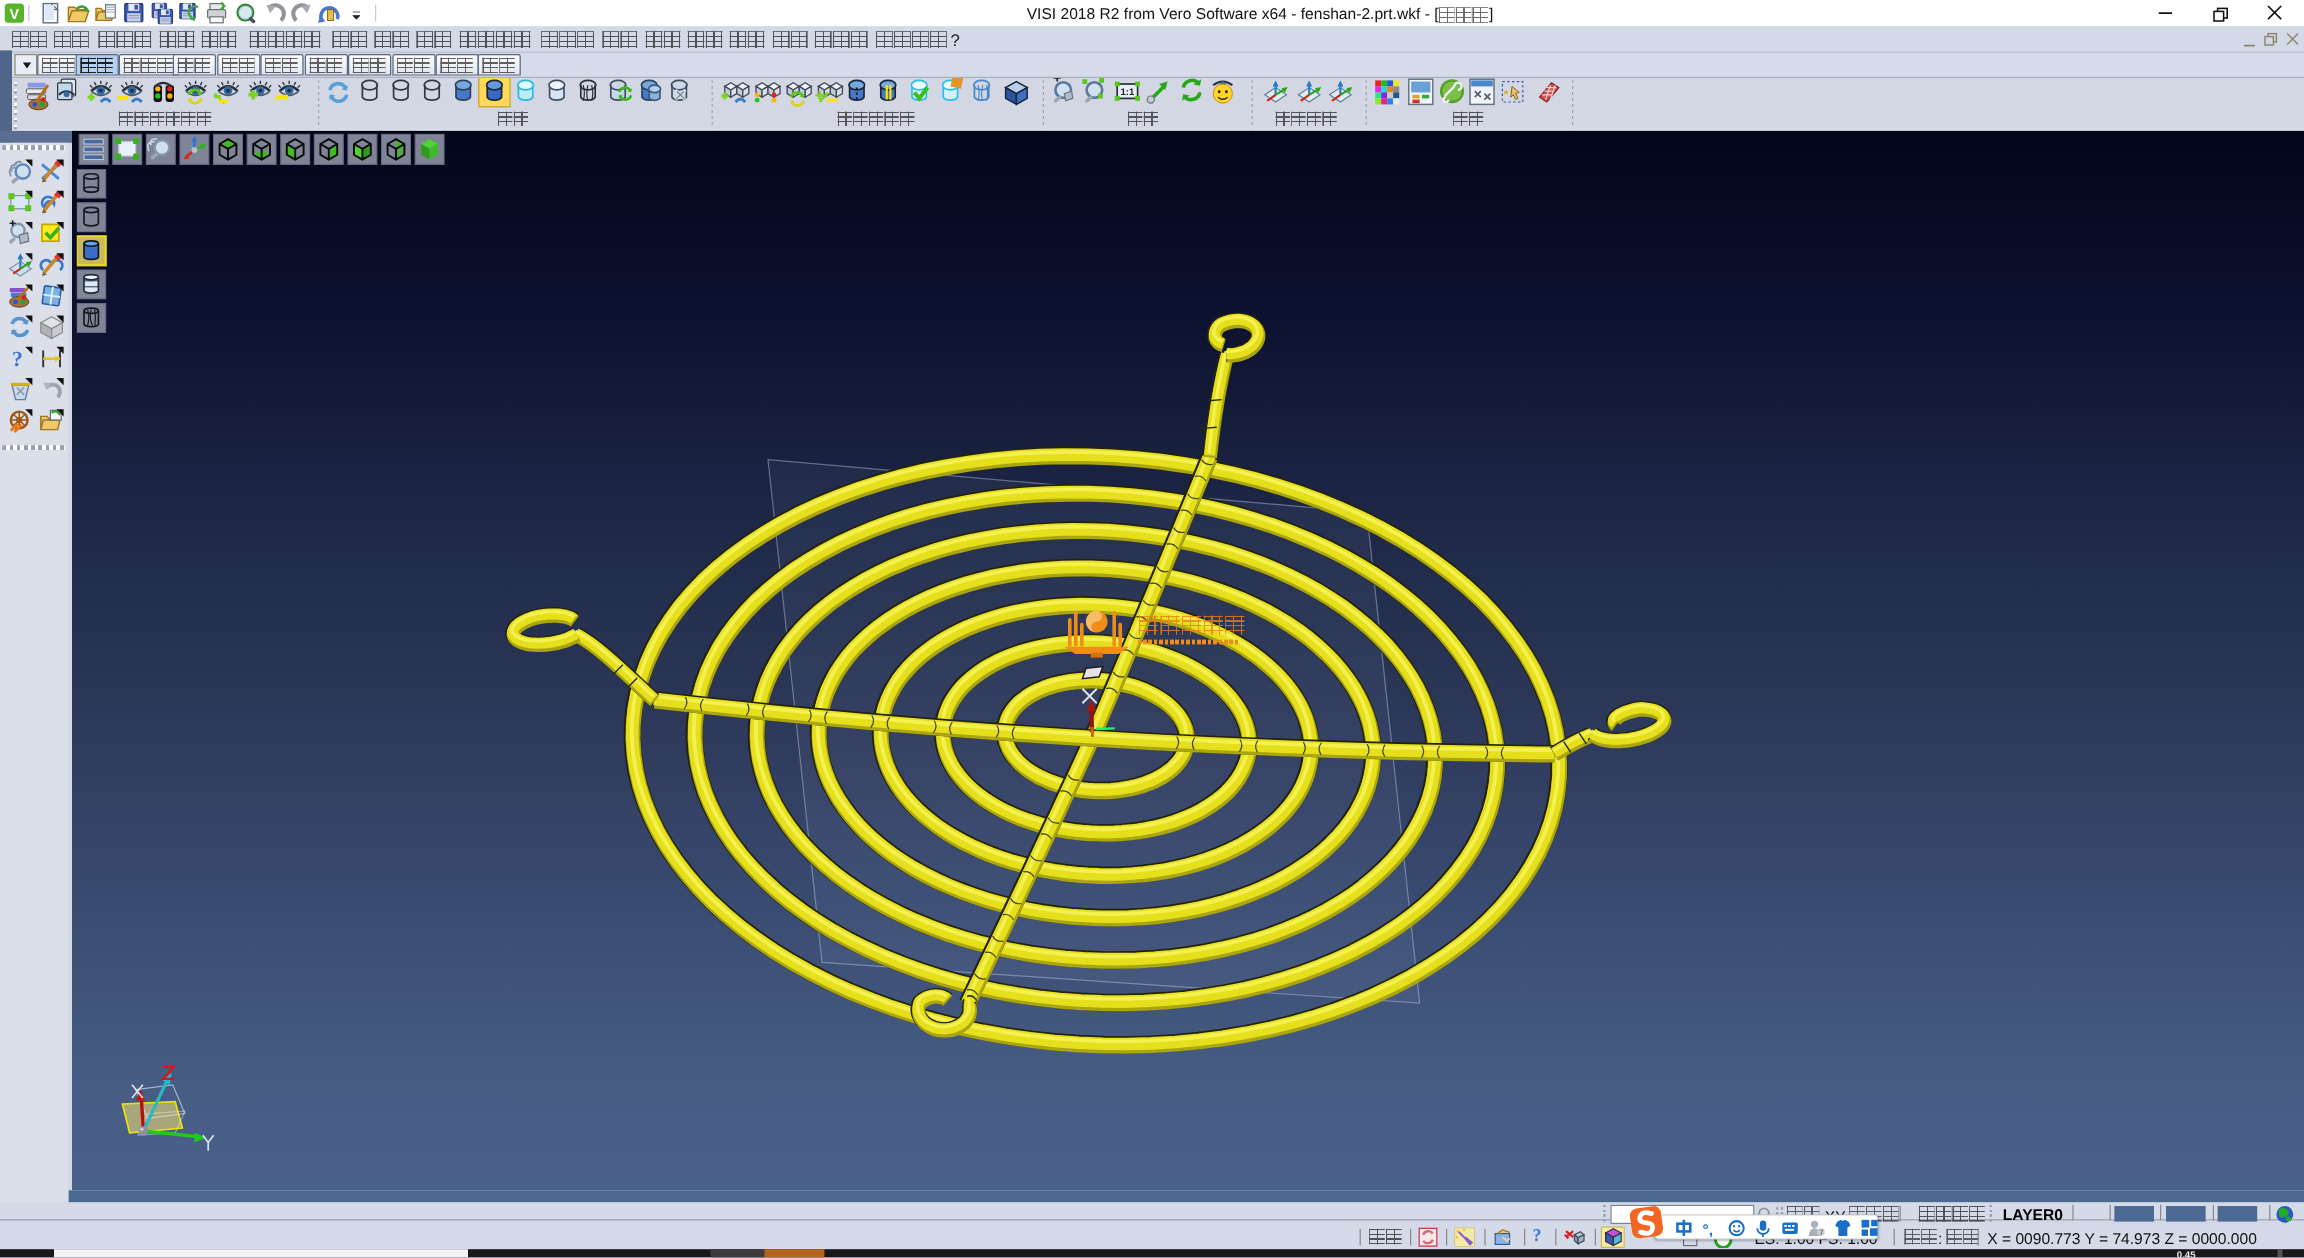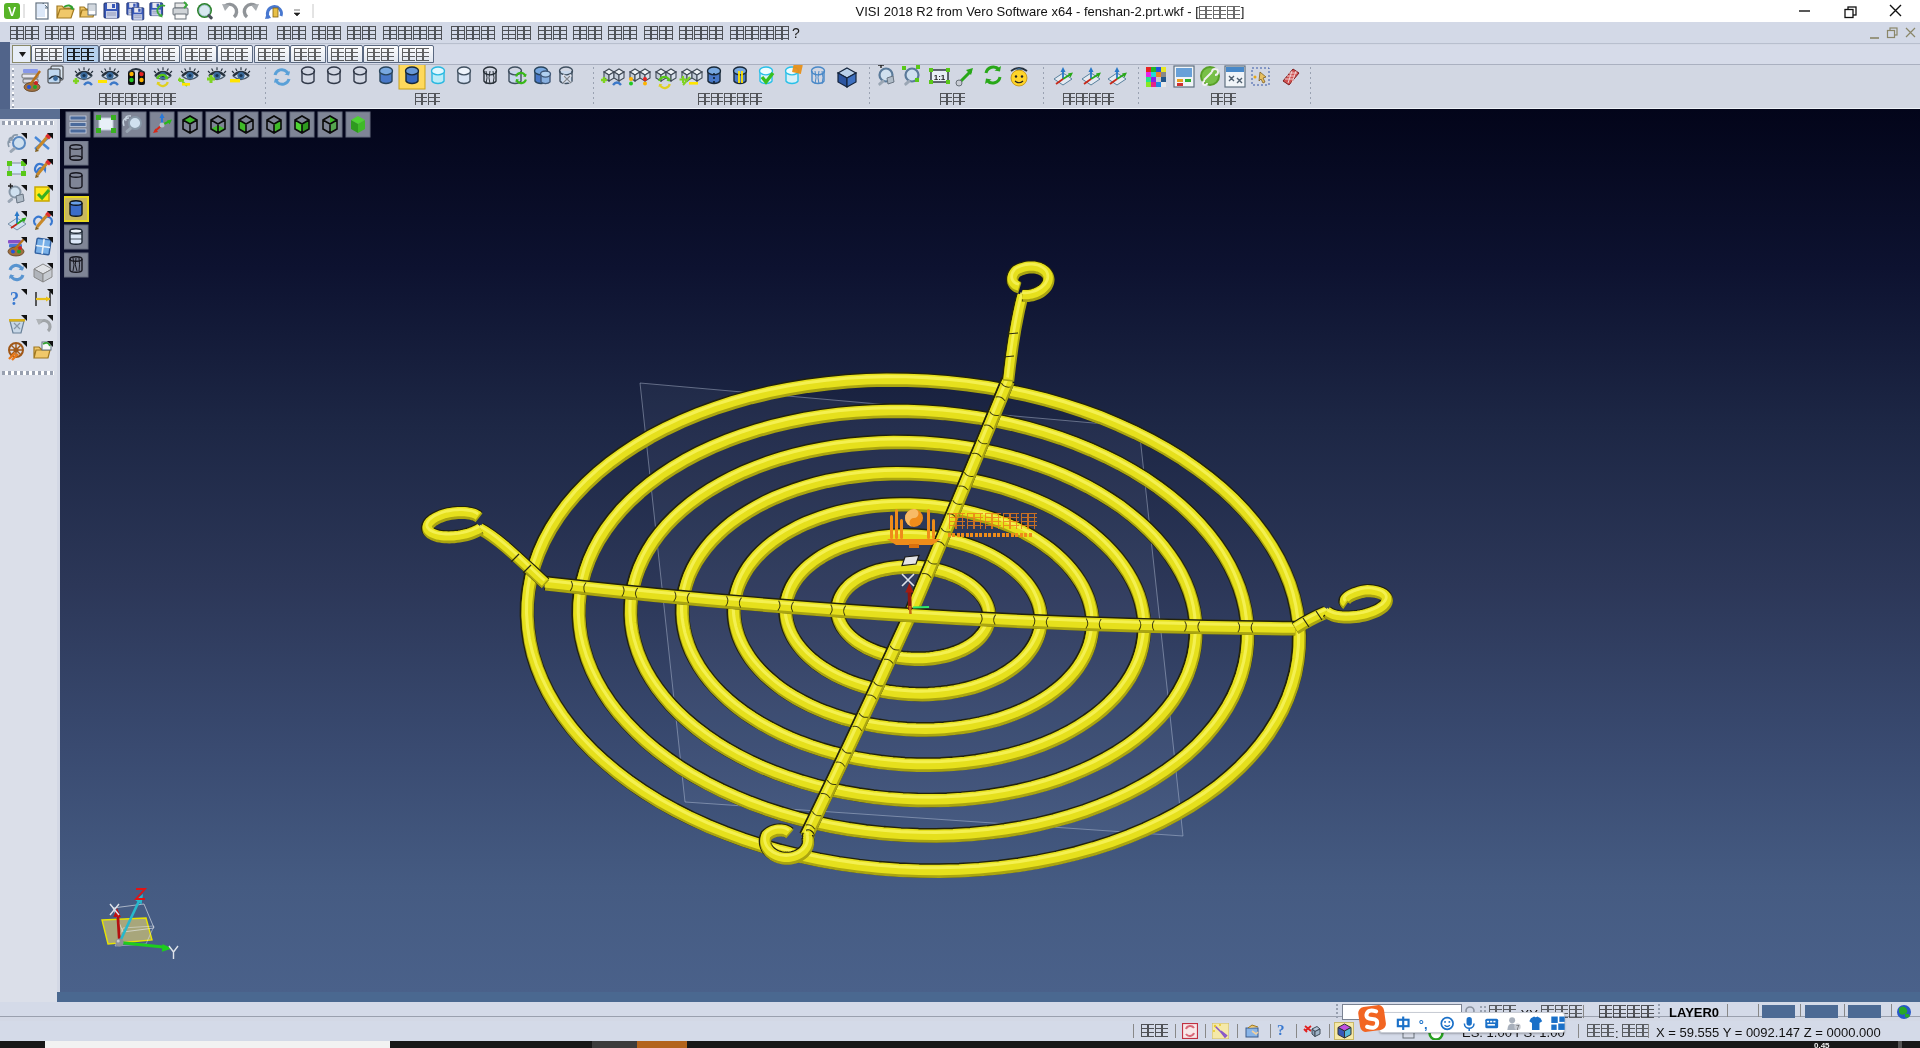--- a/index.html
+++ b/index.html
@@ -1031,21 +1031,21 @@
       <polygon points="15,4.5 8.5,8 8.5,15 15,11.5" fill="#58b8d8" stroke="#333" stroke-width="1"></polygon>
     </svg>
 <svg class="abs" style="left:1400px;top:5px" width="60" height="14">
       <rect x="3" y="0" width="11" height="12" fill="#d8dce8" stroke="#687078"></rect>
       <circle cx="36" cy="7" r="6.5" fill="#fff" stroke="#28a020" stroke-width="2.5"></circle>
     </svg>
 <div class="abs" style="left:1462px;top:4px;font-size:13px;color:#111">ES: 1.00 FS: 1.00</div>
 <div class="abs" style="left:1578px;top:3px;width:1px;height:14px;background:#888"></div>
 <div class="abs" style="left:1587px;top:3px;color:#111"><i class="c" style="width:13px;height:13px;margin-right:1px;opacity:0.62"></i><i class="c" style="width:13px;height:13px;margin-right:1px;opacity:0.62"></i><span style="font-size:13px">: </span><i class="c" style="width:13px;height:13px;margin-right:1px;opacity:0.62"></i><i class="c" style="width:13px;height:13px;margin-right:1px;opacity:0.62"></i></div>
 <div class="abs" style="left:1648px;top:3px;width:1px;height:14px;background:#888"></div>
-<div class="abs" style="left:1656px;top:4px;font-size:13px;color:#111;white-space:nowrap">X = 59.555 Y = 0092.147 Z = 0000.000</div>
+<div class="abs" style="left:1656px;top:4px;font-size:13px;color:#111;white-space:nowrap">X = 0090.773 Y = 74.973 Z = 0000.000</div>
 </div>
 <div class="abs" style="left:1379px;top:1012px;width:186px;height:21px;background:#fff;border:1px solid #c8ccd4;border-radius:3px;box-shadow:0 1px 2px rgba(0,0,0,0.25)"></div>
 <svg class="abs" style="left:1356px;top:1004px" width="34" height="31">
     <g transform="rotate(-8 16 14)">
       <rect x="3" y="2" width="26" height="25" rx="6" fill="#f26522"></rect>
       <path d="M21,8 q-8,-4 -10,2 q-1,4 5,5 q6,1 4,6 q-2,5 -10,1" stroke="#fff" stroke-width="4" fill="none" stroke-linecap="round"></path>
     </g>
   </svg>
 <svg class="abs" style="left:1394px;top:1016px" width="20" height="15" viewBox="0 0 13.5 14">
     <g stroke="#1a70c8" fill="none">

